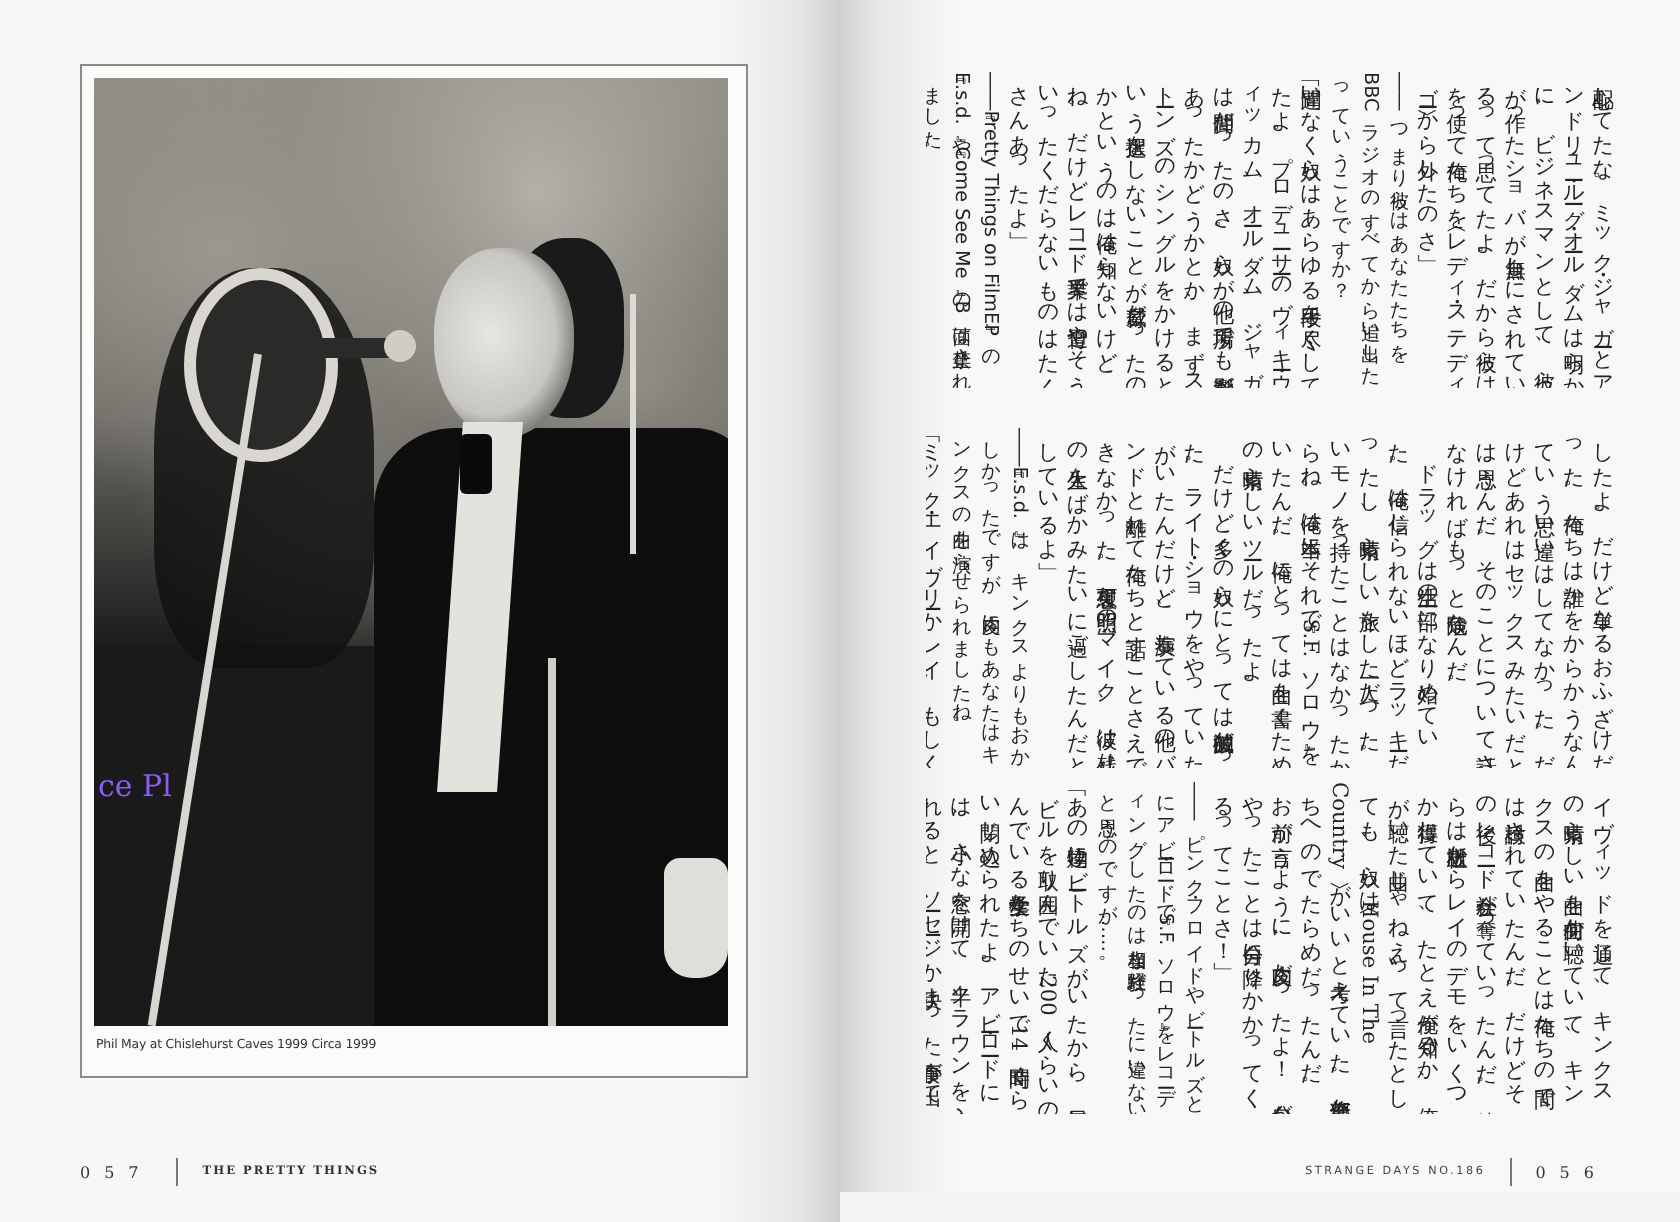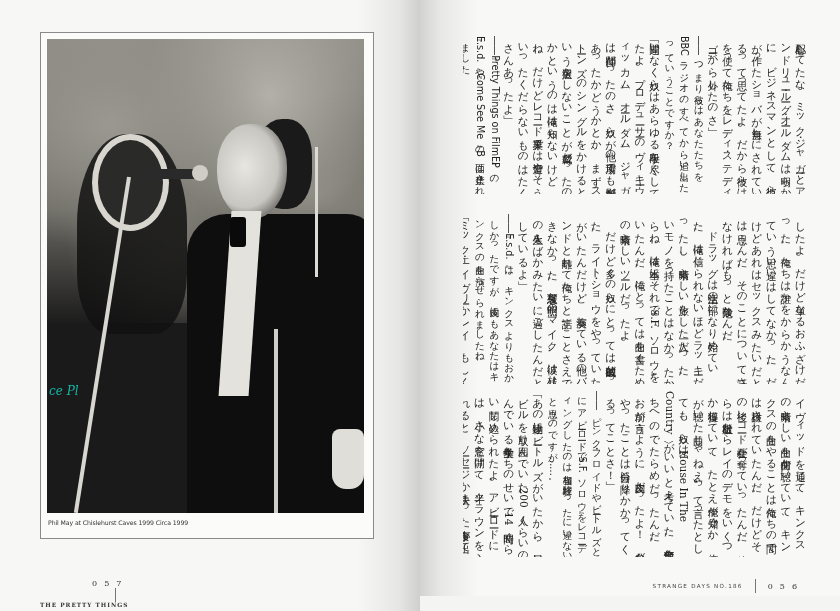--- a/index.html
+++ b/index.html
@@ -83,31 +83,31 @@
   }
   .photo .cable {
     position: absolute; left: 268px; top: 108px; width: 3px; height: 130px;
     background: #dcdad4;
   }
   .photo .hand {
     position: absolute; left: 285px; top: 390px; width: 32px; height: 60px;
     background: #e0ded8; border-radius: 8px 8px 14px 14px;
   }
   .photo .sign {
-    position: absolute; left: 2px; top: 345px; color: #14b8a6;
-    font-family: "DejaVu Serif", serif; font-style: italic; font-size: 12px;
+    position: absolute; left: 2px; top: 345px; color: #8b5cf6;
+    font-family: "DejaVu Serif", serif; font-size: 15px;
   }
   .caption {
     position: absolute; left: 48px; top: 519px;
     font-family: "DejaVu Sans", sans-serif; font-size: 6.2px; color: #333;
     letter-spacing: -0.1px;
   }
   
   .footer-left {
-    position: absolute; left: 40px; top: 579px; display: flex; align-items: flex-end; flex-direction: column;
+    position: absolute; left: 40px; top: 579px; display: flex; align-items: center;
   }
   .footer-right {
     position: absolute; right: 36px; top: 579px; display: flex; align-items: center;
   }
   .folio {
     font-family: "DejaVu Serif", serif; font-size: 8px; color: #333; letter-spacing: 7px;
   }
   .vbar { width: 1px; height: 14px; background: #777; margin: 0 12px; }
   .running-head {
     font-family: "DejaVu Serif", serif; font-size: 5.8px; color: #333;

